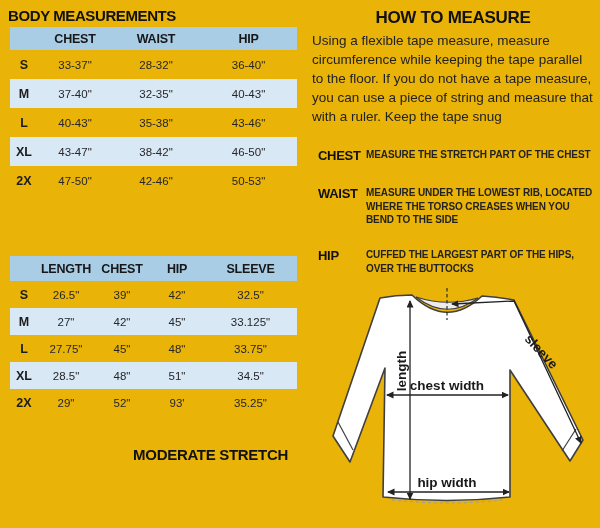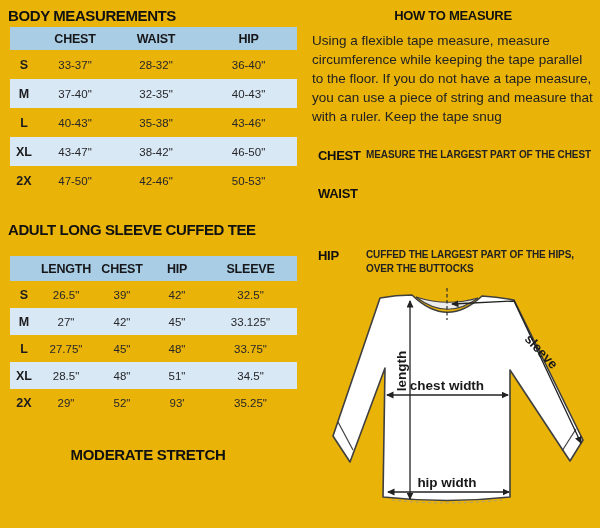--- a/index.html
+++ b/index.html
@@ -23,27 +23,27 @@
   table.meas thead th { font-size:12.5px; font-weight:700; letter-spacing:-0.2px; color:#17171a; }
   table.meas tbody tr.alt { background:#d8e8f4; }
   table.meas tbody th { font-size:12.5px; font-weight:700; }
   table.meas tbody td { font-size:11.5px; font-weight:400; color:#26262a; }
   #body-table thead tr { height:23px; }
   #body-table tbody tr { height:29px; }
   #garment-table thead tr { height:25px; }
   #garment-table tbody tr { height:27px; }
 
   
-  .htm-title { font-size:13px; font-weight:700; letter-spacing:-0.3px; text-align:center; color:#111; }
+  .htm-title { font-size:17px; font-weight:700; letter-spacing:-0.3px; text-align:center; color:#111; }
   .htm-intro { font-size:13.5px; line-height:19px; color:#222; }
   .term-row { display:flex; align-items:flex-start; padding-left:6px; }
   .term-label { width:48px; flex:0 0 48px; font-size:13px; font-weight:700; letter-spacing:-0.3px; color:#111; }
   .term-def { flex:1; font-size:10px; font-weight:700; letter-spacing:-0.1px; line-height:13.5px; color:#222; }
 
-  .stretch-note { font-size:15px; font-weight:700; letter-spacing:-0.3px; text-align:center; color:#111; }
+  .stretch-note { font-size:15px; font-weight:700; letter-spacing:-0.3px; text-align:right; color:#111; }
 
   
   svg text { font-family:"Liberation Sans", sans-serif; font-weight:700; font-size:13.5px; fill:#1a1a1a; }
 </style>
 </head>
 <body>
 
 <div id="canvas">
 
   <div class="abs sec-title" style="left:8px; top:8px;">BODY MEASUREMENTS</div>
@@ -91,21 +91,20 @@
       <tr>
         <th>2X</th>
         <td>47-50"</td>
         <td>42-46"</td>
         <td>50-53"</td>
       </tr>
     </tbody>
   </table>
 
   <div class="abs sec-title" style="left:8px; top:222px;">
-    <div>ADULT LONG SLEEVE CUFFED TEE</div>
   </div>
 
   <table id="garment-table" class="meas abs" style="left:10px; top:256px;">
     <colgroup>
         <col style="width:28px">
         <col style="width:56px">
         <col style="width:56px">
         <col style="width:54px">
         <col style="width:93px">
       </colgroup>
@@ -158,25 +157,26 @@
   </table>
 
   <div class="abs stretch-note" style="left:8px; top:446px; width:280px;">MODERATE STRETCH</div>
 
   <div class="abs htm-title" style="left:308px; top:8px; width:290px;">HOW TO MEASURE</div>
 
   <div class="abs htm-intro" style="left:312px; top:31px; width:282px;">Using a flexible tape measure, measure circumference while keeping the tape parallel to the floor.  If you do not have a tape measure, you can use a piece of string and measure that with a ruler. Keep the tape snug</div>
 
   <div class="abs term-row" style="left:312px; top:148px; width:282px;">
     <div class="term-label">CHEST</div>
-    <div class="term-def">MEASURE THE LARGEST PART OF THE CHEST</div>
+    <div class="term-def">MEASURE THE STRETCH PART OF THE CHEST</div>
   </div>
 
   <div class="abs term-row" style="left:312px; top:186px; width:282px;">
     <div class="term-label">WAIST</div>
+    <div class="term-def">MEASURE UNDER THE LOWEST RIB, LOCATED WHERE THE TORSO CREASES WHEN YOU BEND TO THE SIDE</div>
   </div>
 
   <div class="abs term-row" style="left:312px; top:248px; width:282px;">
     <div class="term-label">HIP</div>
     <div class="term-def">CUFFED THE LARGEST PART OF THE HIPS, OVER THE BUTTOCKS</div>
   </div>
 
   <svg class="abs" style="left:330px; top:288px;" width="270" height="240" viewBox="0 0 270 240">
     <defs>
       <marker id="mEnd" orient="auto" markerUnits="userSpaceOnUse" markerWidth="9" markerHeight="9" refX="6.5" refY="3.5">

